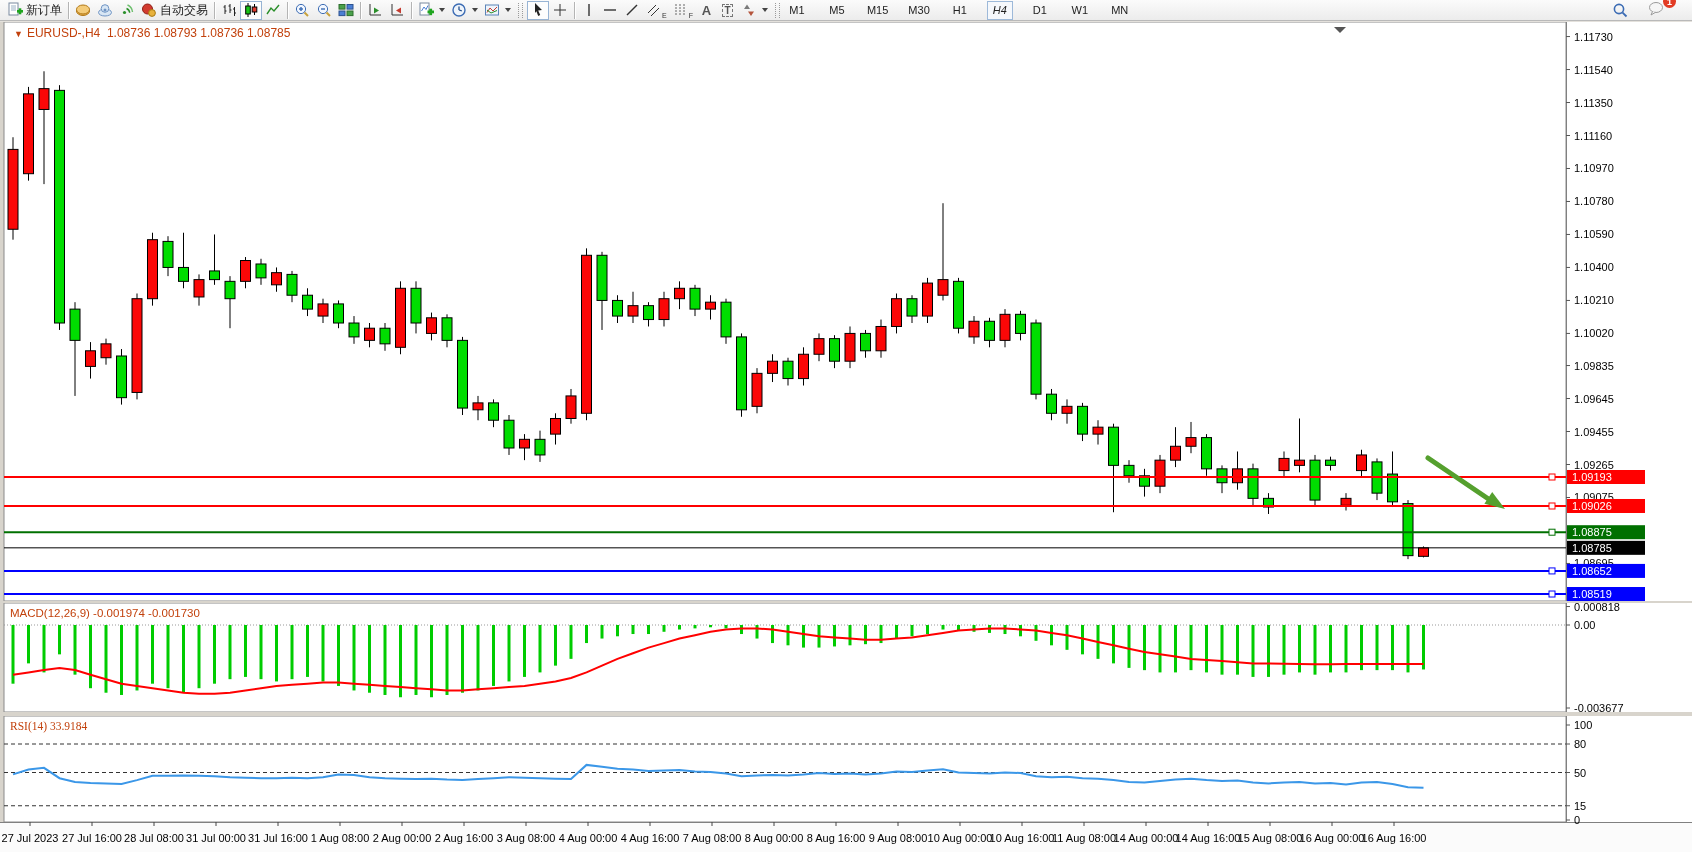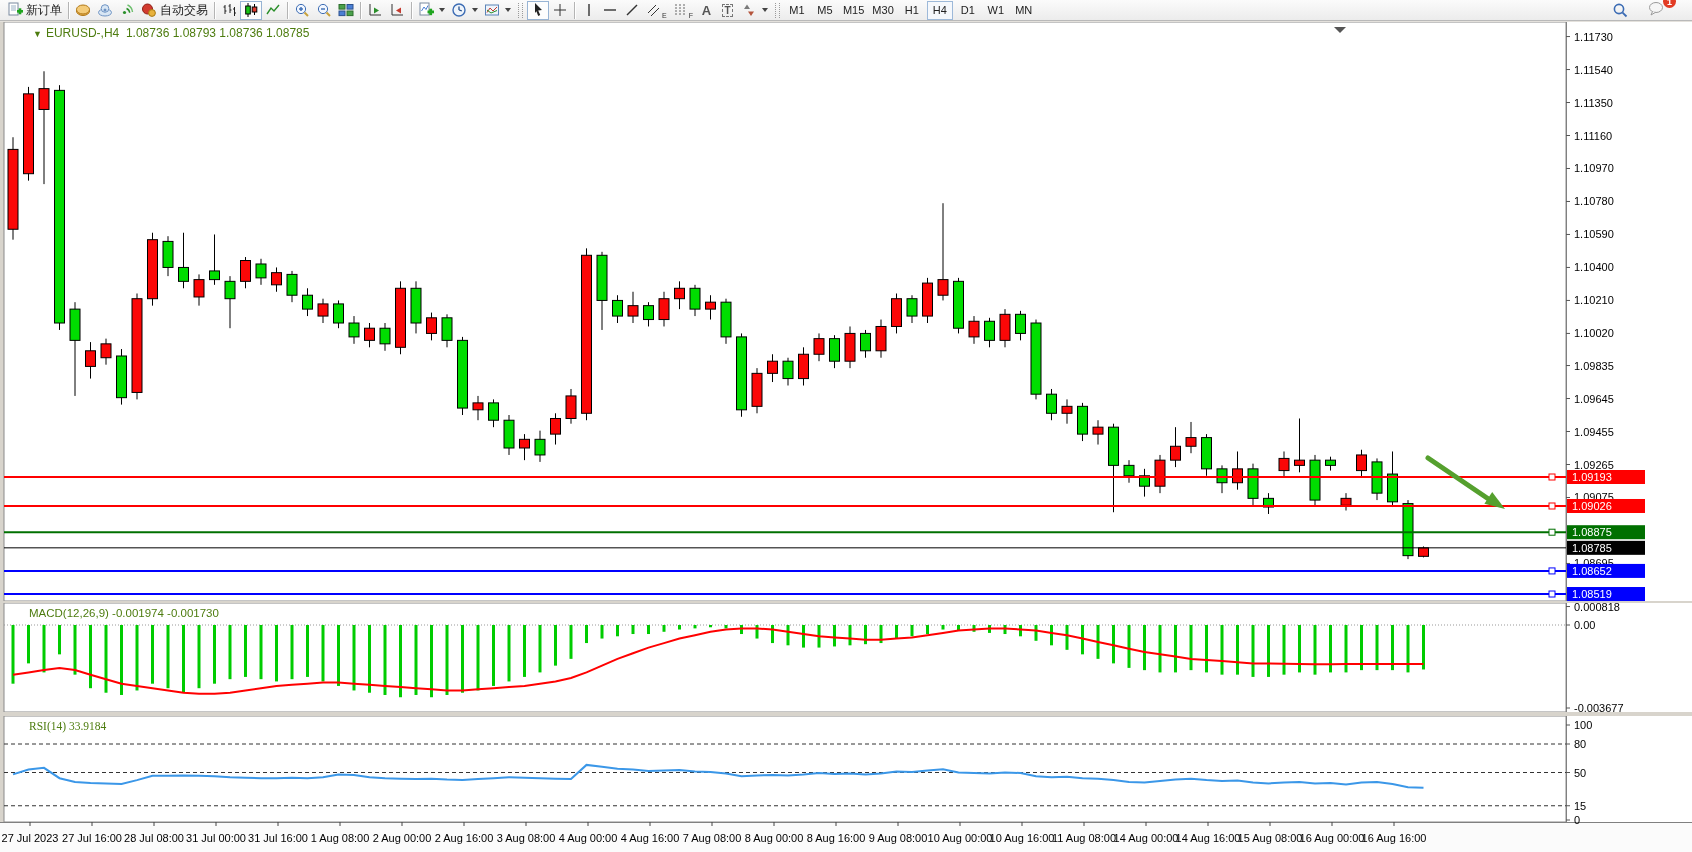--- a/index.html
+++ b/index.html
@@ -1,36 +1,36 @@
 <!DOCTYPE html>
 <html><head>
 <meta charset="utf-8">
 <style>
   html,body{margin:0;padding:0;}
   body{font-family:"Liberation Sans",sans-serif;background:#e4e1dc;}
   .app{position:relative;width:1692px;height:852px;overflow:hidden;background:#e4e1dc;}
   
   .toolbar{position:absolute;left:0;top:0;width:1692px;height:21px;background:linear-gradient(#fbfbfb,#ececec);border-bottom:1px solid #b9b9b9;display:flex;align-items:center;padding-left:4px;box-sizing:border-box;}
   .tbtn{height:19px;min-width:21px;display:inline-flex;align-items:center;justify-content:center;gap:3px;background:transparent;border:1px solid transparent;padding:0 2px;font:12px "Liberation Sans",sans-serif;color:#222;cursor:default;}
-  .tbtn.active{background:#fdfdfd;border:1px solid #98b4d4;}
+  .tbtn.active{background:#fdfdfd;border:1px solid #98b4d4;font-style:italic;}
   .tbtn svg{display:block;}
   .sep{width:1px;height:17px;background:#b4b4b4;margin:0 3px;box-shadow:1px 0 0 #fff;}
   .handle{width:3px;height:15px;margin:0 4px;border-left:1px dotted #9a9a9a;border-right:1px dotted #9a9a9a;}
   .caret{width:0;height:0;border-left:3px solid transparent;border-right:3px solid transparent;border-top:4px solid #444;margin-left:2px;}
   .tf{font:11px "Liberation Sans",sans-serif;min-width:26px;}
   .tf.active{background:#f5f8fc;border:1px solid #9db9d9;}
   .glyph{font:bold 11px "Liberation Sans",sans-serif;color:#333;}
   .tool-tag{font:7px "Liberation Sans",sans-serif;color:#333;margin-left:-3px;align-self:flex-end;}
   .toolbar-right{margin-left:auto;display:flex;align-items:center;gap:12px;margin-right:24px;}
   .chatwrap{position:relative;}
   .badge{position:absolute;top:-4px;right:-8px;width:13px;height:13px;border-radius:50%;background:#e23b24;color:#fff;font:bold 9px "Liberation Sans",sans-serif;display:flex;align-items:center;justify-content:center;}
   .labelbox{border:1px dashed #777;padding:0 1px;font:bold 10px "Liberation Sans",sans-serif;}
   
   #chart-svg{position:absolute;left:0;top:22px;}
-  .overlay{position:absolute;color:#4d7c0f;font:12px "Liberation Sans",sans-serif;white-space:nowrap;z-index:5;margin-left:19px;}
+  .overlay{position:absolute;color:#c2410c;font:12px "Liberation Sans",sans-serif;white-space:nowrap;z-index:5;}
   .overlay .small-caret{font-size:9px;margin-right:4px;}
   .ind-label{font:11.5px "Liberation Sans",sans-serif;text-align:right;}
 </style>
 </head>
 <body>
 
 <div class="app">
 
   <div class="toolbar">
     <button class="tbtn">
@@ -212,21 +212,21 @@
         <span class="labelbox" style="color:#555;">T</span>
       </button>
     <button class="tbtn">
         <svg width="16" height="16">
           <polygon points="3,7 9,7 6,2.5" fill="#7a7a7a"></polygon>
           <polygon points="7,9.5 13,9.5 10,14" fill="#b4543c"></polygon>
         </svg>
         <span class="caret"></span>
       </button>
     <div class="handle"></div>
-    <div style="display:flex;align-items:center;gap:2px;">
+    <div style="display:flex;align-items:center;gap:14px;">
         <button class="tbtn tf">M1</button>
         <button class="tbtn tf">M5</button>
         <button class="tbtn tf">M15</button>
         <button class="tbtn tf">M30</button>
         <button class="tbtn tf">H1</button>
         <button class="tbtn tf active">H4</button>
         <button class="tbtn tf">D1</button>
         <button class="tbtn tf">W1</button>
         <button class="tbtn tf">MN</button>
       </div>

